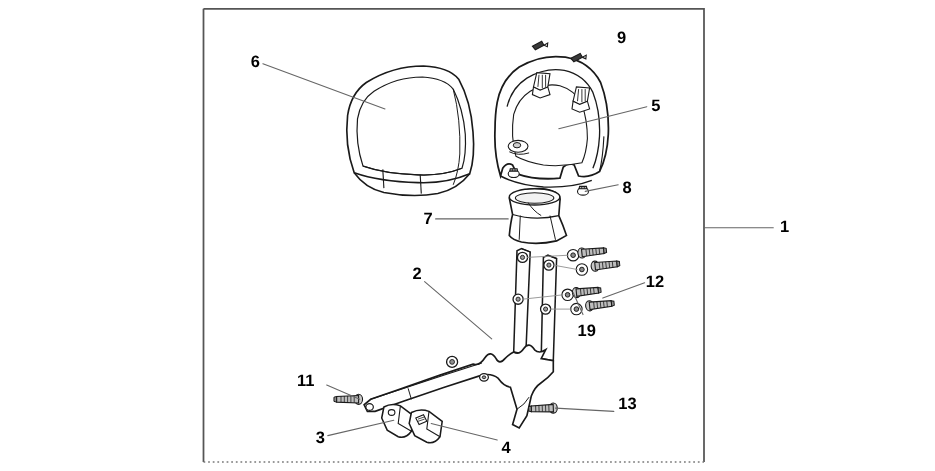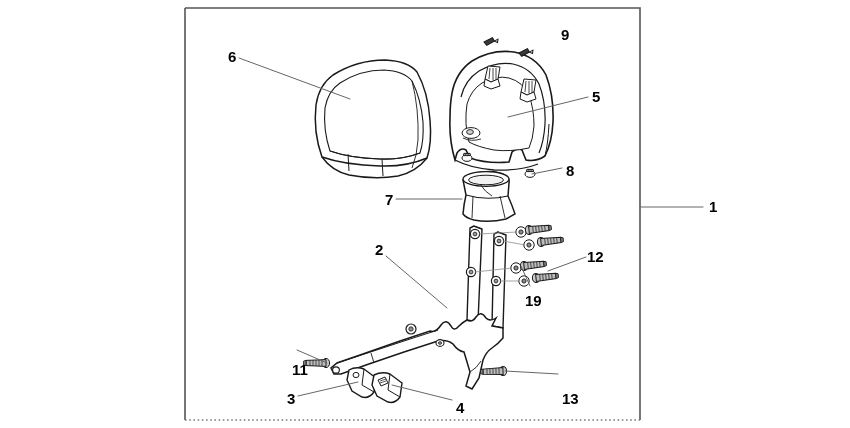--- a/index.html
+++ b/index.html
@@ -218,16 +218,16 @@
   <div class="lbl" style="left:709px;top:199px;">1</div>
   <div class="lbl" style="left:375px;top:242px;">2</div>
   <div class="lbl" style="left:287px;top:391px;">3</div>
   <div class="lbl" style="left:456px;top:400px;">4</div>
   <div class="lbl" style="left:592px;top:89px;">5</div>
   <div class="lbl" style="left:228px;top:49px;">6</div>
   <div class="lbl" style="left:385px;top:192px;">7</div>
   <div class="lbl" style="left:566px;top:163px;">8</div>
   <div class="lbl" style="left:561px;top:27px;">9</div>
   <div class="lbl" style="left:525px;top:293px;">19</div>
-  <div class="lbl" style="left:292px;top:339px;margin-top:23px;">11</div>
+  <div class="lbl" style="left:270px;top:339px;">11</div>
   <div class="lbl" style="left:587px;top:249px;">12</div>
-  <div class="lbl" style="left:562px;top:391px;">13</div>
+  <div class="lbl" style="left:562px;top:360px;">13</div>
 </div>
 
 </body></html>

